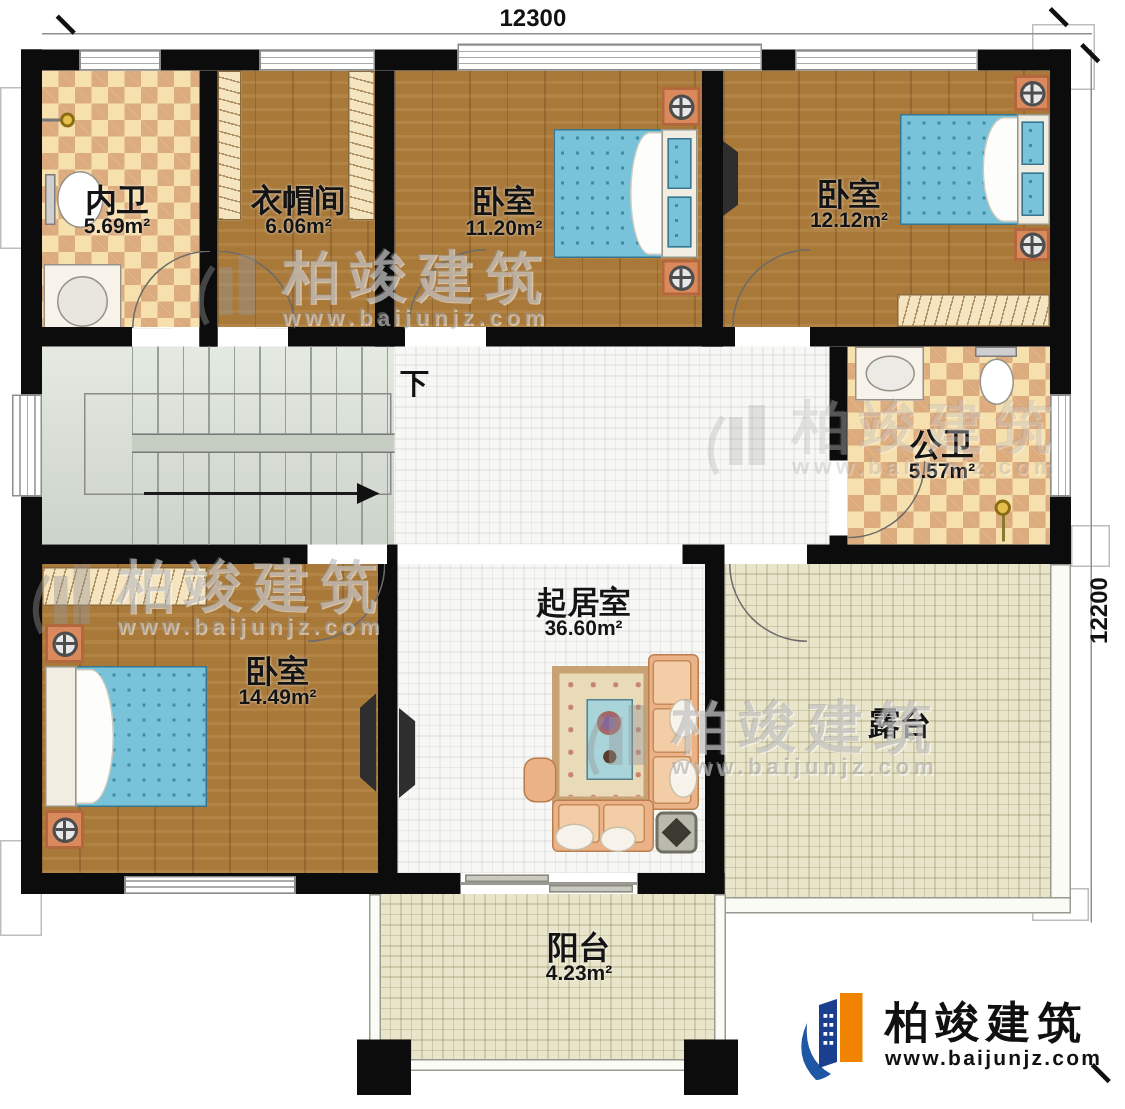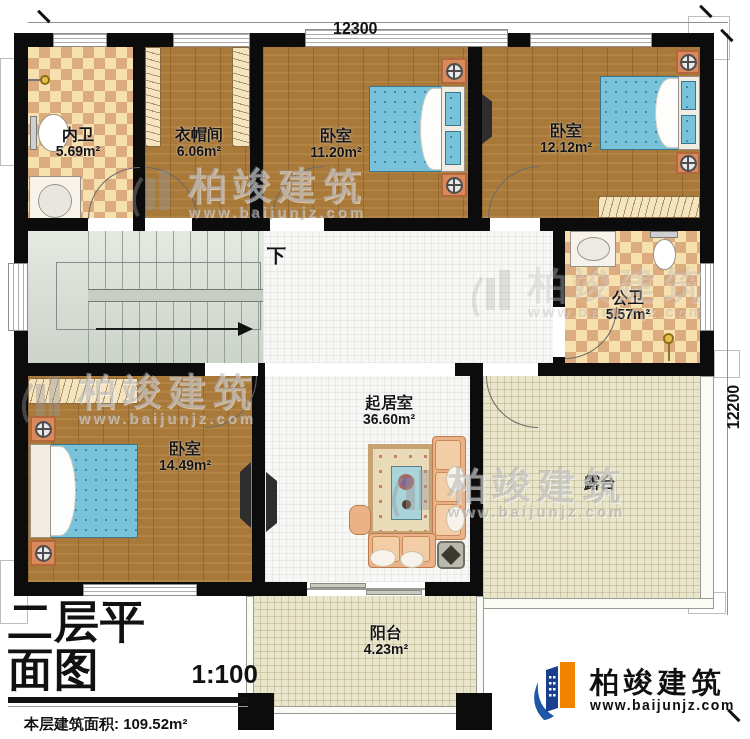--- a/index.html
+++ b/index.html
@@ -50,21 +50,21 @@
   .tv{background:#2e2e2e;}
   .sofa{background:#ecb287;border:1px solid #b97d4e;box-sizing:border-box;border-radius:4px;}
   .cush{background:#f3cda6;border:1px solid #c58a58;box-sizing:border-box;border-radius:3px;}
   .pillow{background:#f7f3ea;border:1px solid #c9bfa8;border-radius:50%;}
   .rug{background-color:#e9dab8;border:5px solid #c9a273;box-sizing:border-box;
     background-image:radial-gradient(rgba(170,60,50,.55) 1.5px,transparent 2px);background-size:15px 15px;}
   .ctable{background:#a8d4da;border:1px solid #59808d;box-sizing:border-box;}
   .fixt{background:#fff;border:1px solid #979289;box-sizing:border-box;}
   
   .rlabel{transform:translate(-50%,-50%);text-align:center;color:#141414;white-space:nowrap;z-index:30;}
-  .rname{font-weight:bold;font-size:16px;line-height:18px;text-shadow:0 0 2px rgba(255,255,255,.8);}
+  .rname{font-weight:bold;font-size:21px;line-height:18px;text-shadow:0 0 2px rgba(255,255,255,.8);}
   .rarea{font-weight:bold;font-size:14px;line-height:15px;text-shadow:0 0 2px rgba(255,255,255,.8);}
   .dimtext{font-weight:bold;font-size:16px;color:#111;}
   .dimline{background:#8f8f8f;}
   .tick{width:16px;height:2.5px;background:#111;transform:rotate(45deg);}
   .downlbl{font-weight:bold;font-size:19px;color:#111;}
   
   .wm{display:flex;align-items:center;gap:8px;pointer-events:none;z-index:40;}
   .wm .t1{font-weight:bold;font-size:38px;letter-spacing:7px;color:rgba(150,150,150,.42);text-shadow:1px 1px 0 rgba(255,255,255,.55);line-height:38px;}
   .wm .t2{font-weight:bold;font-size:15px;letter-spacing:3px;color:rgba(150,150,150,.48);text-shadow:1px 1px 0 rgba(255,255,255,.5);line-height:16px;}
   
@@ -265,21 +265,21 @@
     <div class="rname">露台</div>
   </div>
   <div class="abs rlabel" style="left:386px;top:640px;">
     <div class="rname">阳台</div>
     <div class="rarea">4.23m²</div>
   </div>
 
   <div class="abs dimline" style="left:28px;top:22px;width:700px;height:1px;"></div>
   <div class="abs tick" style="left:36px;top:15px;"></div>
   <div class="abs tick" style="left:698px;top:10px;"></div>
-  <div class="abs dimtext" style="left:333px;top:20px;">12300</div>
+  <div class="abs dimtext" style="left:333px;top:4px;">12300</div>
   <div class="abs dimline" style="left:727px;top:33px;width:1px;height:582px;"></div>
   <div class="abs tick" style="left:719px;top:34px;"></div>
   <div class="abs tick" style="left:726px;top:714px;"></div>
   <div class="abs dimtext" style="left:712px;top:398px;transform:rotate(-90deg);transform-origin:center;">12200</div>
 
   <div class="abs wm" style="left:128px;top:162px;">
     <svg width="52" height="62" viewBox="0 0 52 62">
         <g fill="none" stroke="rgba(150,150,150,.42)" stroke-width="4">
           <path d="M10 54 Q0 36 14 16"></path>
           <rect x="18" y="16" width="9" height="32" fill="rgba(150,150,150,.42)" stroke="none"></rect>
@@ -324,30 +324,20 @@
           <rect x="18" y="16" width="9" height="32" fill="rgba(150,150,150,.42)" stroke="none"></rect>
           <rect x="31" y="8" width="11" height="40" fill="rgba(150,150,150,.42)" stroke="none"></rect>
         </g>
       </svg>
     <div>
       <div class="t1">柏竣建筑</div>
       <div class="t2">www.baijunjz.com</div>
     </div>
   </div>
 
-  <div class="abs" style="left:8px;top:598px;width:250px;z-index:50;">
-    <div style="display:flex;align-items:flex-end;gap:4px;">
-      <span class="tb-title">二层平面图</span>
-      <span class="tb-scale" style="padding-bottom:4px;">1:100</span>
-    </div>
-    <div style="width:240px;height:6px;background:#111;margin-top:3px;"></div>
-    <div style="width:240px;height:1px;background:#9a9a9a;margin-top:3px;"></div>
-    <div class="tb-line" style="margin:8px 0 0 16px;">本层建筑面积: 109.52m²</div>
-
-  </div>
 
   <div class="abs" style="left:528px;top:656px;display:flex;align-items:center;gap:8px;z-index:50;">
     <svg width="54" height="68" viewBox="0 0 54 68">
       <path d="M16 64 Q0 48 10 26 Q8 50 26 60 Q20 64 16 64 Z" fill="#1e57a5"></path>
       <polygon points="18,14 30,10 30,52 18,56" fill="#1b3f8f"></polygon>
       <rect x="32" y="6" width="15" height="46" fill="#f08300"></rect>
       <g fill="#ffffff">
           <rect x="21" y="20" width="2.5" height="2.5"></rect>
           <rect x="25" y="20" width="2.5" height="2.5"></rect>
           <rect x="21" y="26" width="2.5" height="2.5"></rect>

